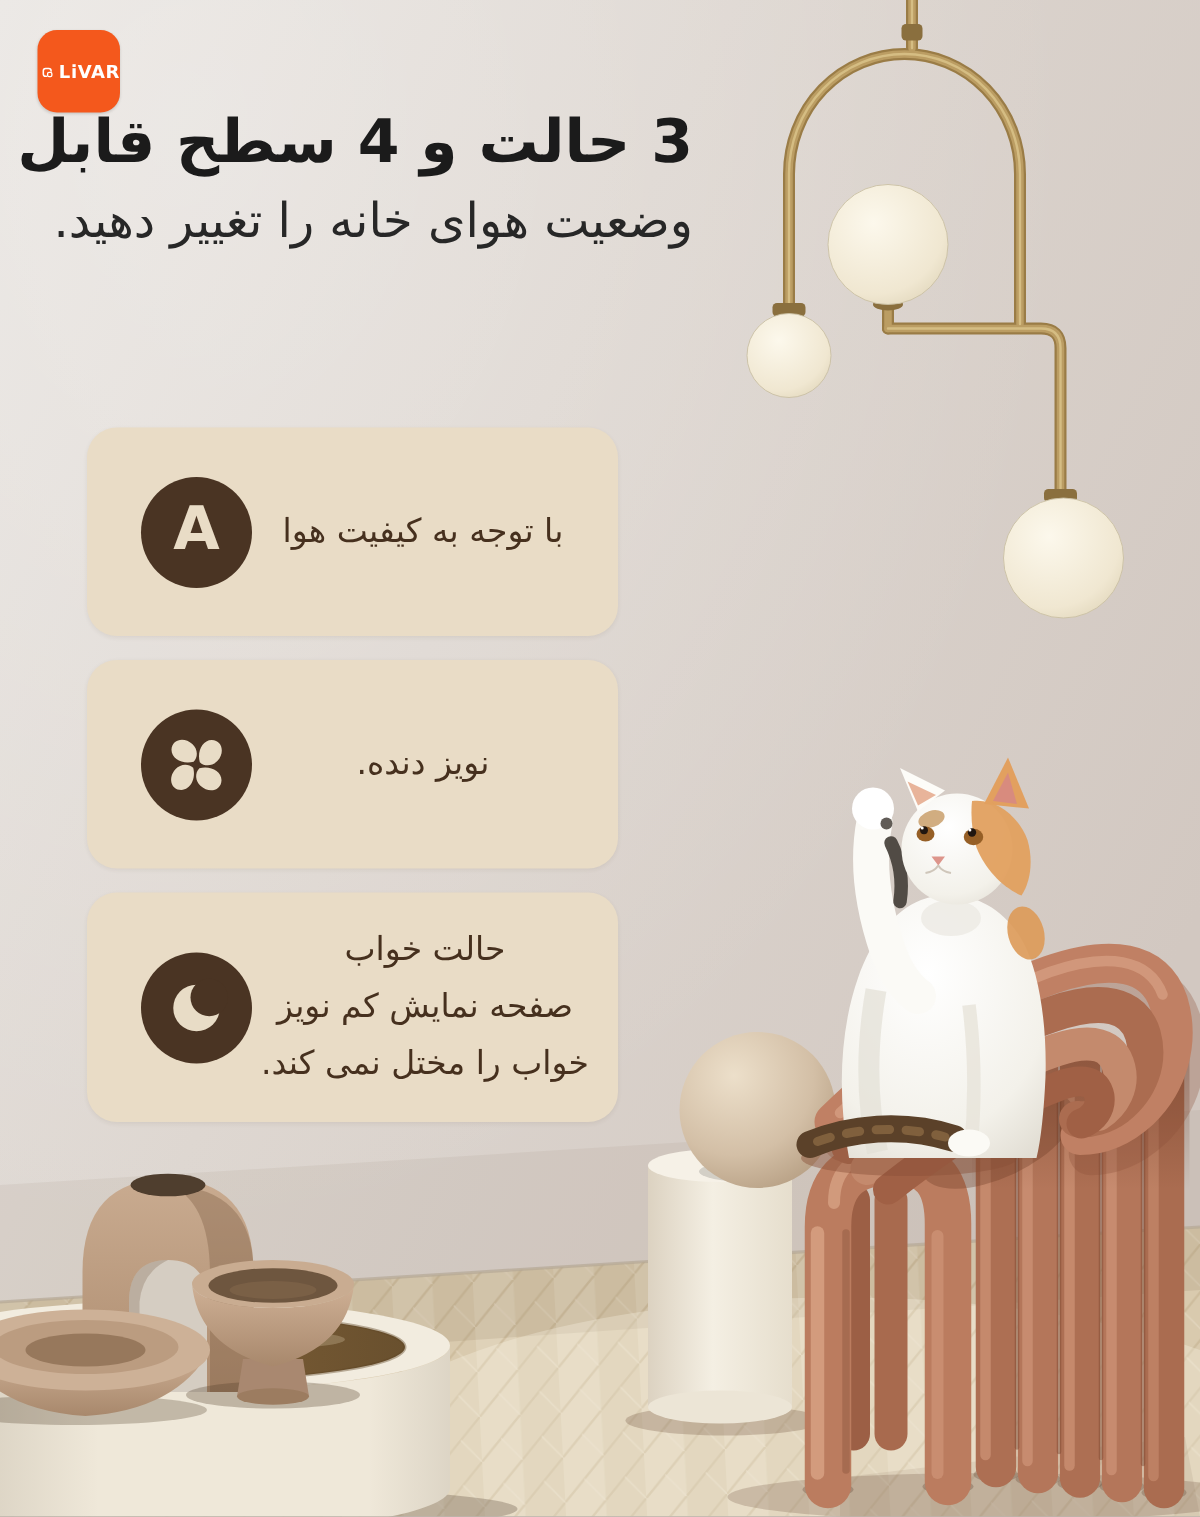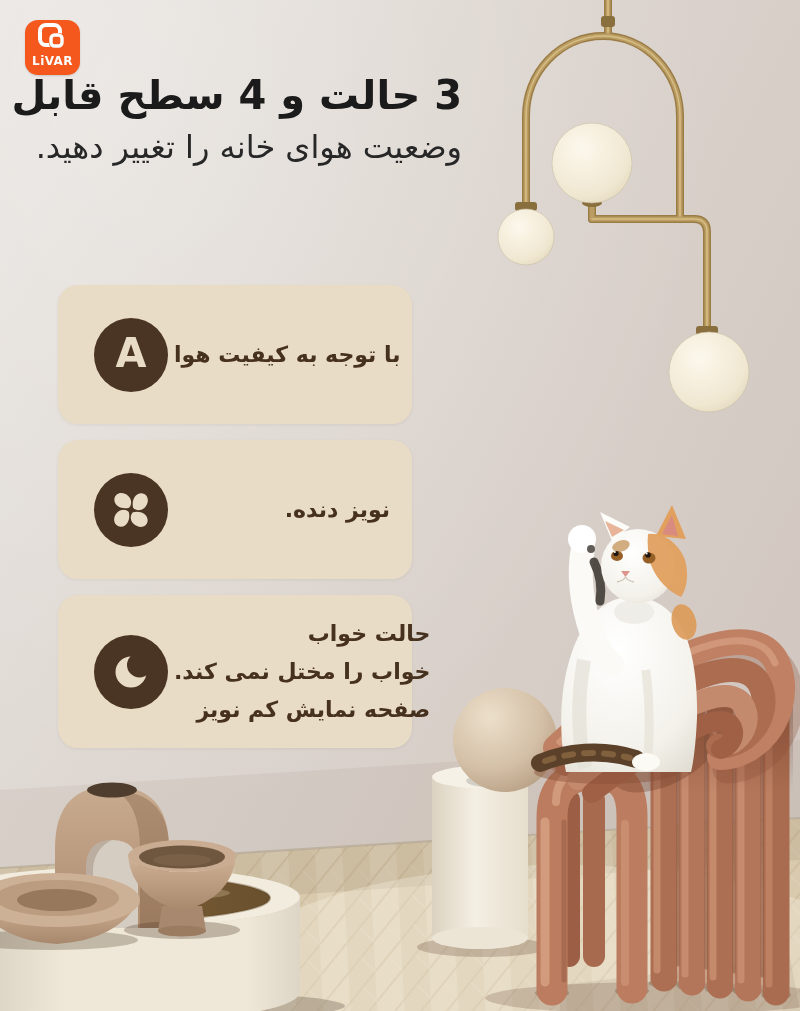--- a/index.html
+++ b/index.html
@@ -6,21 +6,21 @@
   #stage{
     position:relative;width:800px;height:1011px;overflow:hidden;
     font-family:"DejaVu Sans",sans-serif;background:#ddd6d0;
   }
   .scene{position:absolute;inset:0;display:block;}
 
   
   .logo{
     position:absolute;left:25px;top:20px;width:55px;height:55px;
     background:#f4581c;border-radius:13px;
-    display:flex;flex-direction:column;align-items:center;justify-content:flex-start;
+    display:flex;flex-direction:row;align-items:center;justify-content:flex-start;
     box-shadow:0 1px 2px rgba(0,0,0,.15);
   }
   .logo svg{margin-top:2px;}
   .logo-text{color:#fff;font-weight:bold;font-size:12px;line-height:1;margin-top:1px;letter-spacing:.4px;}
 
   
   .hero{position:absolute;top:70px;right:338px;direction:rtl;text-align:right;}
   .hero h1{
     margin:0;font-size:40px;font-weight:bold;color:#1b1b1b;
     line-height:1.25;white-space:nowrap;
@@ -41,22 +41,22 @@
   }
   .card.tall{height:153px;}
   .badge{
     flex:0 0 auto;width:74px;height:74px;border-radius:50%;background:#4a3423;
     margin-left:36px;display:flex;align-items:center;justify-content:center;
   }
   .badge .letter{
     color:#e9dcc6;font-size:40px;font-weight:bold;line-height:1;transform:translateY(-2px);
   }
   .card-text{
-    flex:1;direction:rtl;text-align:right;padding-right:22px;padding-left:6px;
-    color:#46301e;font-weight:bold;font-size:22px;line-height:1.32;
+    flex:1;direction:rtl;text-align:center;padding-right:22px;padding-left:6px;
+    color:#46301e;font-weight:normal;font-size:22px;line-height:1.32;
   }
   .card-text .line{display:block;white-space:nowrap;}
   .card.spread .line + .line{margin-top:27px;}
   .card.tall  .line + .line{margin-top:9px;}
 </style>
 </head>
 <body>
 
 <div id="stage">
 
@@ -354,19 +354,19 @@
 
     <div class="card tall">
       <div class="badge">
         <svg width="46" height="46" viewBox="-23 -23 46 46">
           <circle r="15.5" fill="#e8dcc6"></circle>
           <circle cx="8.5" cy="-7" r="12.5" fill="#4a3423"></circle>
         </svg>
       </div>
       <div class="card-text">
         <span class="line">حالت خواب</span>
+        <span class="line">صفحه نمایش کم نویز</span>
         <span class="line">خواب را مختل نمی کند.</span>
-        <span class="line">صفحه نمایش کم نویز</span>
       </div>
     </div>
 
   </div>
 </div>
 
 </body></html>

